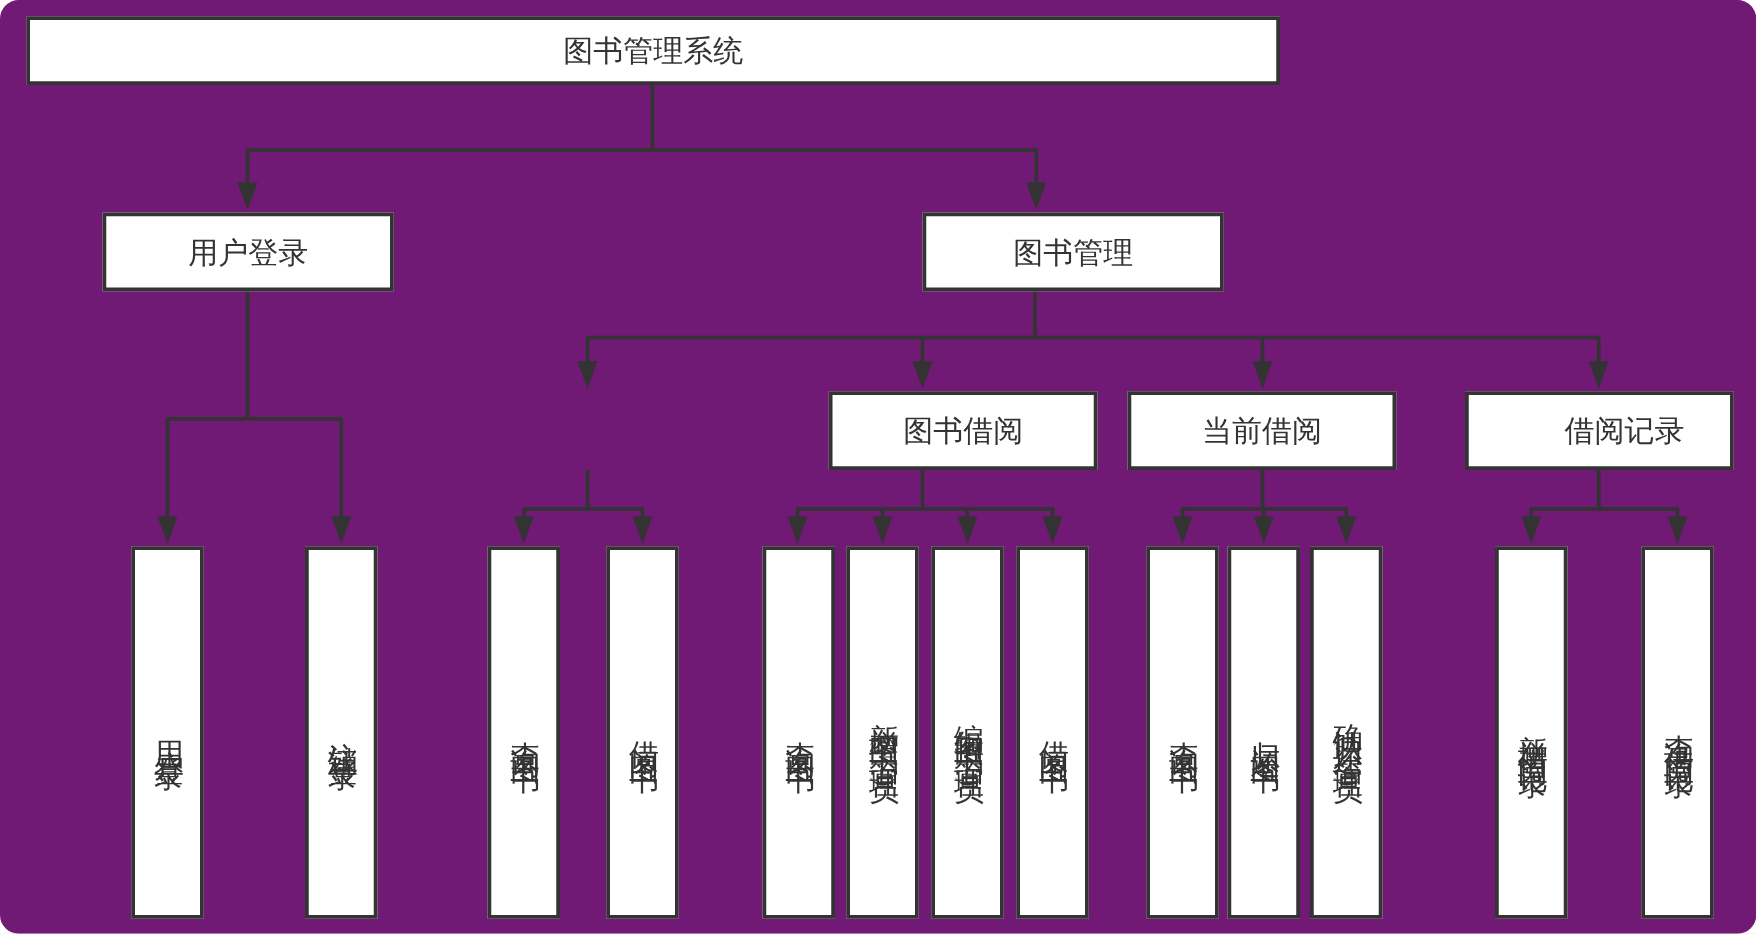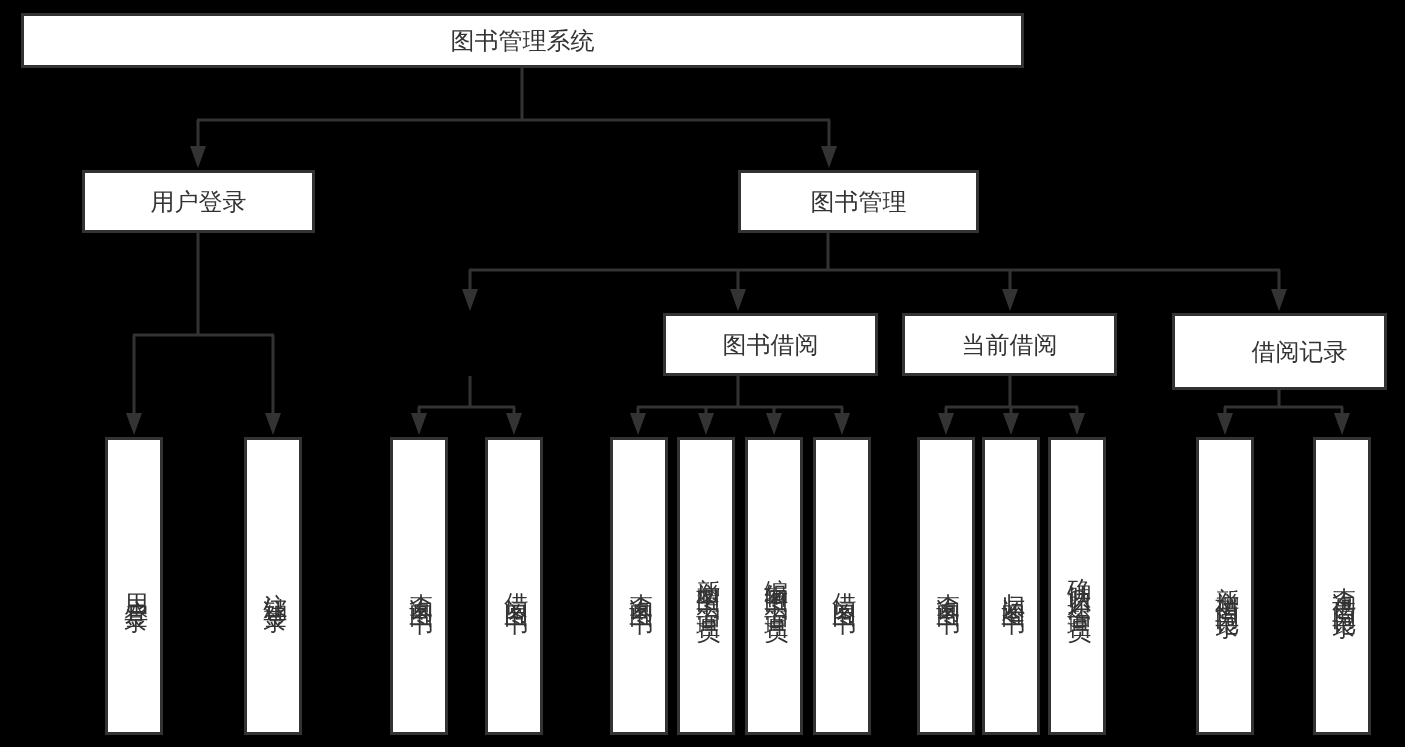--- a/index.html
+++ b/index.html
@@ -1,21 +1,22 @@
 <!DOCTYPE html>
 <html><head>
 <meta charset="utf-8">
 <style>
   html,body{margin:0;padding:0;background:#ffffff;}
   .canvas{
     position:relative;
     width:1405px;height:747px;
-    background:#000000;
-    font-family:Liberation Mono, monospace;
+    background:#701a75;
+    font-family:Liberation Sans, sans-serif;
     overflow:hidden;
+    border-radius:15px;
   }
   .connectors{position:absolute;left:0;top:0;z-index:1;}
   .node{
     position:absolute;
     box-sizing:border-box;
     border:3px solid #333333;
     background:#ffffff;
     display:flex;
     align-items:center;
     justify-content:center;
@@ -114,21 +115,21 @@
   <div class="node" style="left:738px;top:170px;width:241px;height:63px;">
     <span>图书管理</span>
   </div>
 
   <div class="node" style="left:663px;top:313px;width:215px;height:63px;">
     <span>图书借阅</span>
   </div>
   <div class="node" style="left:902px;top:313px;width:215px;height:63px;">
     <span>当前借阅</span>
   </div>
-  <div class="node" style="left:1172px;top:313px;width:215px;height:77px;padding-left:40px;">
+  <div class="node" style="left:1172px;top:313px;width:215px;height:63px;padding-left:40px;">
     <span>借阅记录</span>
   </div>
 
   <div class="node vertical" style="left:105px;top:437px;width:58px;height:298px;">
     <span>用户登录</span>
   </div>
   <div class="node vertical" style="left:244px;top:437px;width:58px;height:298px;">
     <span>注销登录</span>
   </div>
 

